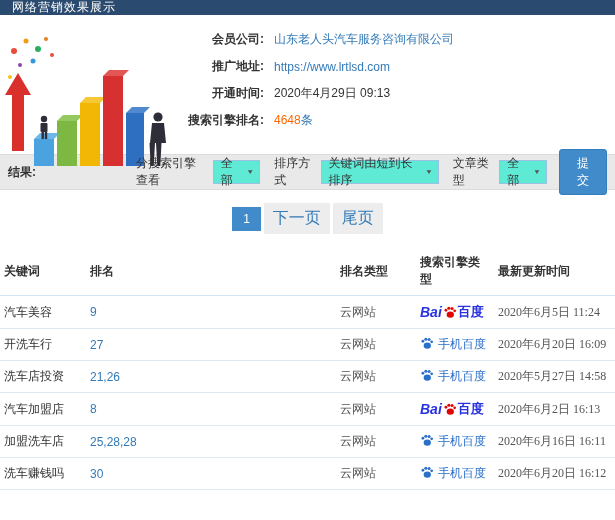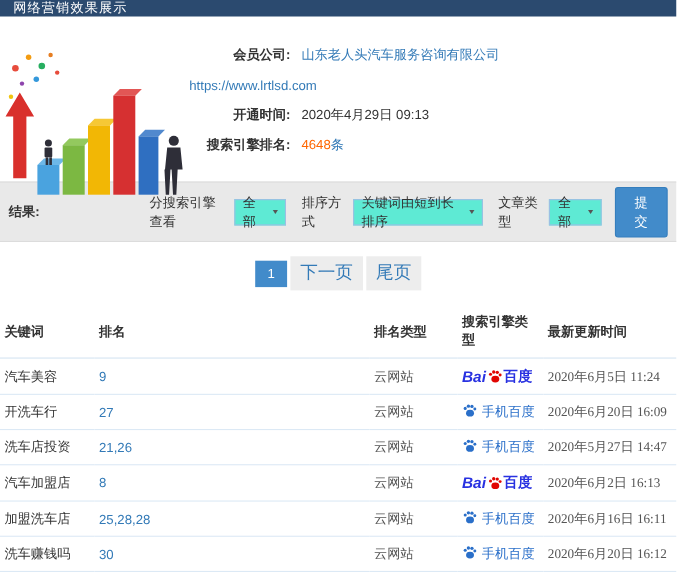--- a/index.html
+++ b/index.html
@@ -5,31 +5,31 @@
   * { margin:0; padding:0; box-sizing:border-box; }
   html,body { width:615px; height:520px; overflow:hidden; }
   body {
     font-family:"Liberation Sans","DejaVu Sans",sans-serif;
     font-size:12px; color:#333; background:#fff;
   }
   
   .topbar { height:15px; background:#2b4a6f; color:#fff; display:flex; align-items:center;
             padding:0 12px; font-size:12px; letter-spacing:1px; }
   
-  .info-panel { display:flex; height:139px; padding-top:6px; background:#fff;margin-top:11px; }
+  .info-panel { display:flex; height:139px; padding-top:6px; background:#fff; }
   .illustration { width:172px; height:156px; flex:none; }
   .info-fields { flex:1; padding-top:10px; }
   .info-row { display:flex; align-items:center; height:17px; margin-bottom:10px; }
   .info-label { width:92px; text-align:right; font-weight:bold; color:#333; margin-right:10px; flex:none; }
   .info-link { color:#337ab7; text-decoration:none; }
   .info-text { color:#333; }
   .hl-num { color:#ff6600; }
   .hl-suffix { color:#337ab7; }
   
-  .filter-bar { height:55px; background:#e9e9e9; border-top:1px solid #dcdcdc; border-bottom:1px solid #dcdcdc;
+  .filter-bar { height:36px; background:#e9e9e9; border-top:1px solid #dcdcdc; border-bottom:1px solid #dcdcdc;
                 display:flex; align-items:center; padding:0 8px; }
   .result-label { font-weight:bold; color:#333; flex:none; }
   .filter-controls { display:flex; align-items:center; gap:6px; margin-left:92px; flex:1; }
   .f-label { color:#333; margin-left:8px; }
   .select { background:#5eead4; border:1px solid #9cbfe4; height:24px; padding:0 5px 0 7px;
             display:inline-flex; align-items:center; gap:8px; color:#333; cursor:pointer; }
   .caret { font-size:8px; color:#555; transform:scaleY(.8); }
   .btn-submit { background:#428bca; color:#fff; border:1px solid #357ebd; border-radius:3px;
                 padding:5px 13px; font-size:12px; margin-left:6px; cursor:pointer;
                 font-family:inherit; }
@@ -113,20 +113,21 @@
         <path d="M152 102 h12 l2 20 h-4.5 l-1.2 23 h-3 l-1.3-23 h-1 l-1.3 23 h-3 l-1.2-23 H150 z"></path>
       </g>
     </svg>
   </div>
   <div class="info-fields">
     <div class="info-row">
       <span class="info-label">会员公司:</span>
       <a class="info-link" href="#">山东老人头汽车服务咨询有限公司</a>
     </div>
     <div class="info-row">
+      <span class="info-label">推广地址:</span>
       <a class="info-link" href="#">https://www.lrtlsd.com</a>
     </div>
     <div class="info-row">
       <span class="info-label">开通时间:</span>
       <span class="info-text">2020年4月29日 09:13</span>
     </div>
     <div class="info-row">
       <span class="info-label">搜索引擎排名:</span>
       <span class="info-text"><span class="hl-num">4648</span><span class="hl-suffix">条</span></span>
     </div>
@@ -213,21 +214,21 @@
       <td class="c-rank">21,26</td>
       <td class="c-type">云网站</td>
       <td>
         <span class="logo-mobile">
             <svg class="paw paw-blue" fill="currentColor">
               <use href="#paw"></use>
             </svg>
             <span class="mb-text">手机百度</span>
           </span>
       </td>
-      <td class="c-time">2020年5月27日 14:47</td>
+      <td class="c-time">2020年5月27日 14:58</td>
     </tr>
     <tr>
       <td class="c-keyword">汽车加盟店</td>
       <td class="c-rank">8</td>
       <td class="c-type">云网站</td>
       <td>
         <span class="logo-baidu">
             <span class="bd-bai">Bai</span>
             <svg class="paw paw-red" fill="currentColor">
               <use href="#paw"></use>

